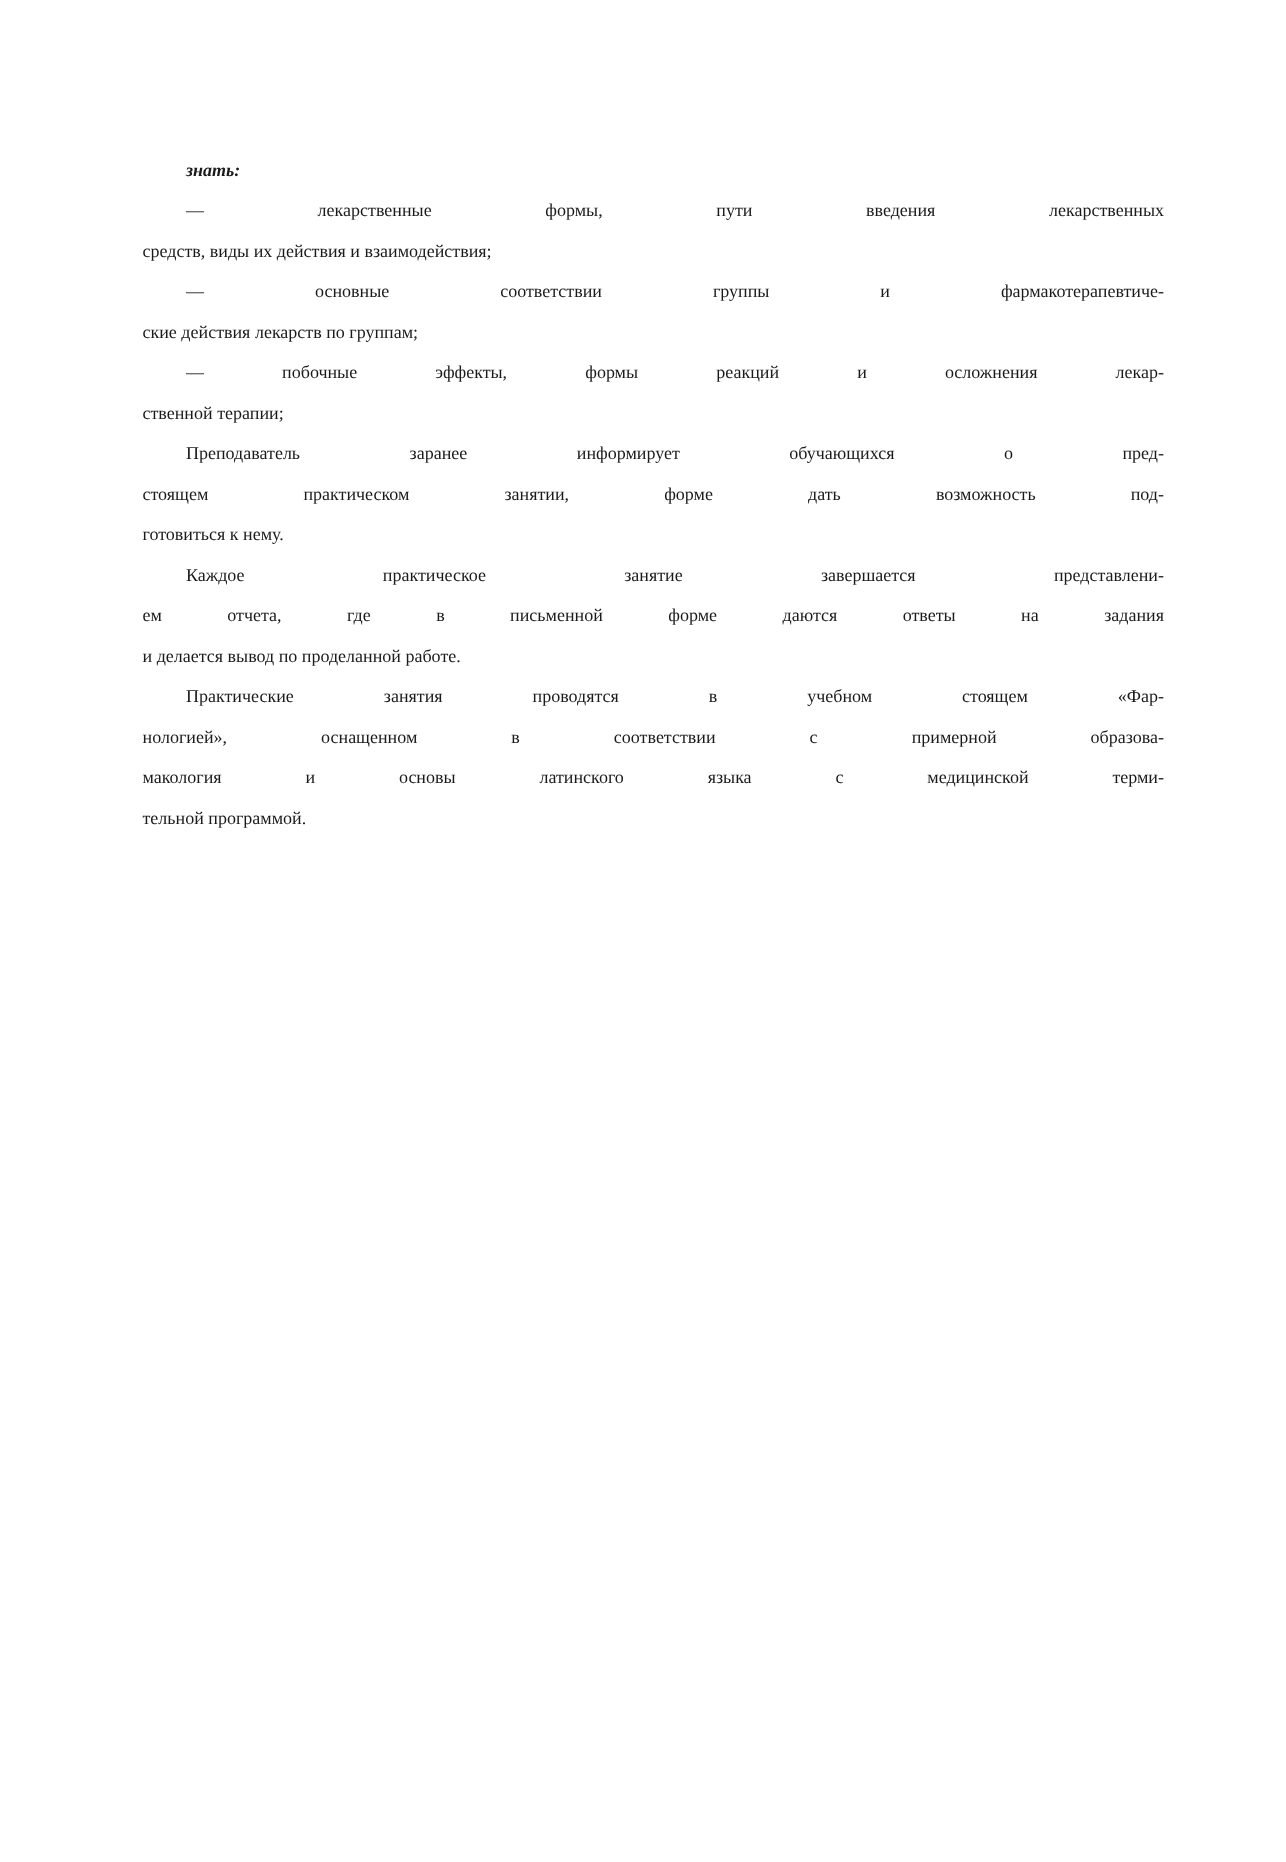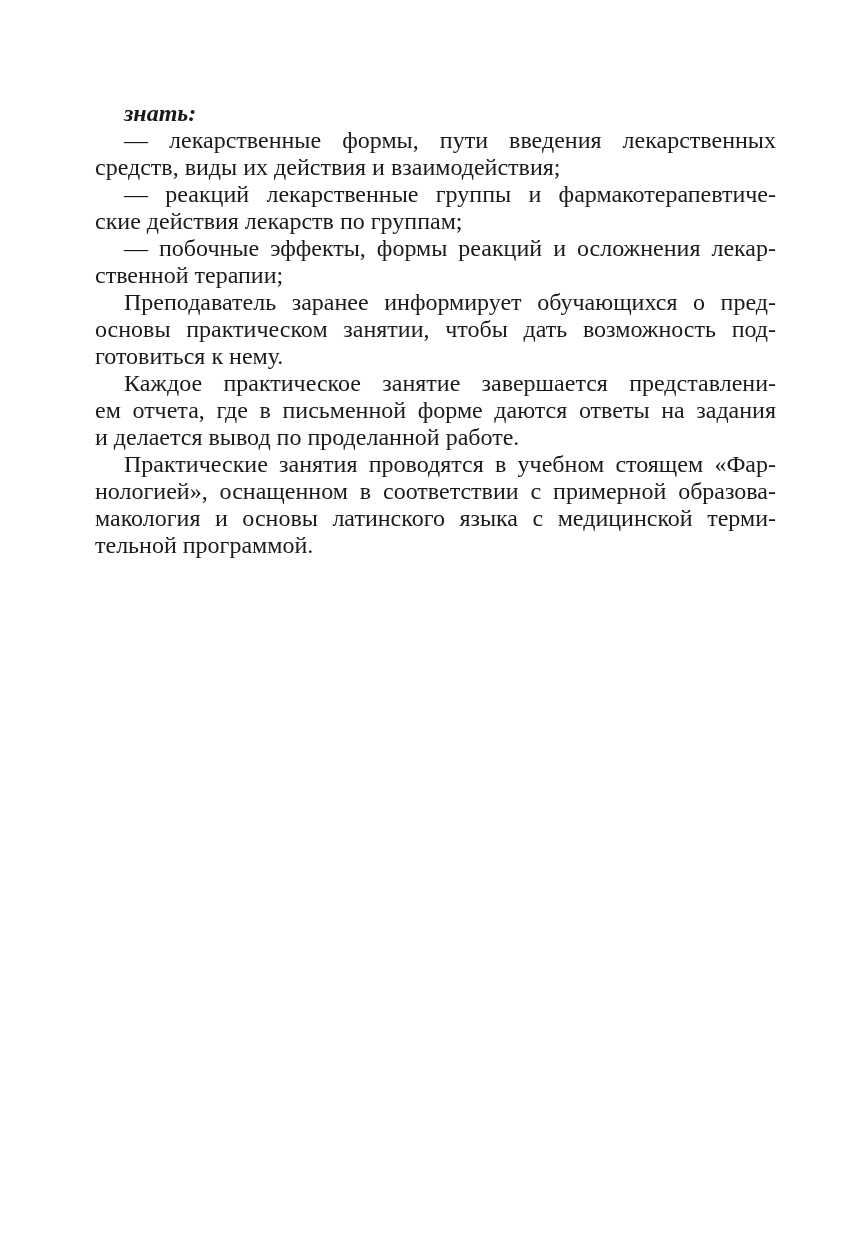--- a/index.html
+++ b/index.html
@@ -13,21 +13,21 @@
     height: 1241px;
     background: #ffffff;
     overflow: hidden;
   }
   .text-block {
     position: absolute;
     left: 95px;
     top: 100px;
     width: 681px;
     font-family: "Liberation Serif", "DejaVu Serif", serif;
-    font-size: 24px;
+    font-size: 12px;
     line-height: 27px;
     color: #1a1a1a;
   }
   .paragraph {
     margin: 0;
     padding: 0;
   }
   .line {
     text-align: justify;
     text-align-last: justify;
@@ -54,33 +54,33 @@
     <div class="paragraph">
       <div class="line indent last heading">знать:</div>
     </div>
 
     <div class="paragraph">
       <div class="line indent">— лекарственные формы, пути введения лекарственных</div>
       <div class="line last">средств, виды их действия и взаимодействия;</div>
     </div>
 
     <div class="paragraph">
-      <div class="line indent">— реакций лекарственные группы и фармакотерапевтиче-</div>
+      <div class="line indent">— основные соответствии группы и фармакотерапевтиче-</div>
       <div class="line last">ские действия лекарств по группам;</div>
     </div>
 
     <div class="paragraph">
       <div class="line indent">— побочные эффекты, формы реакций и осложнения лекар-</div>
       <div class="line last">ственной терапии;</div>
     </div>
 
 
     <div class="paragraph">
       <div class="line indent">Преподаватель заранее информирует обучающихся о пред-</div>
-      <div class="line">основы практическом занятии, чтобы дать возможность под-</div>
+      <div class="line">стоящем практическом занятии, форме дать возможность под-</div>
       <div class="line last">готовиться к нему.</div>
     </div>
 
     <div class="paragraph">
       <div class="line indent">Каждое практическое занятие завершается представлени-</div>
       <div class="line">ем отчета, где в письменной форме даются ответы на задания</div>
       <div class="line last">и делается вывод по проделанной работе.</div>
     </div>
 
     <div class="paragraph">

